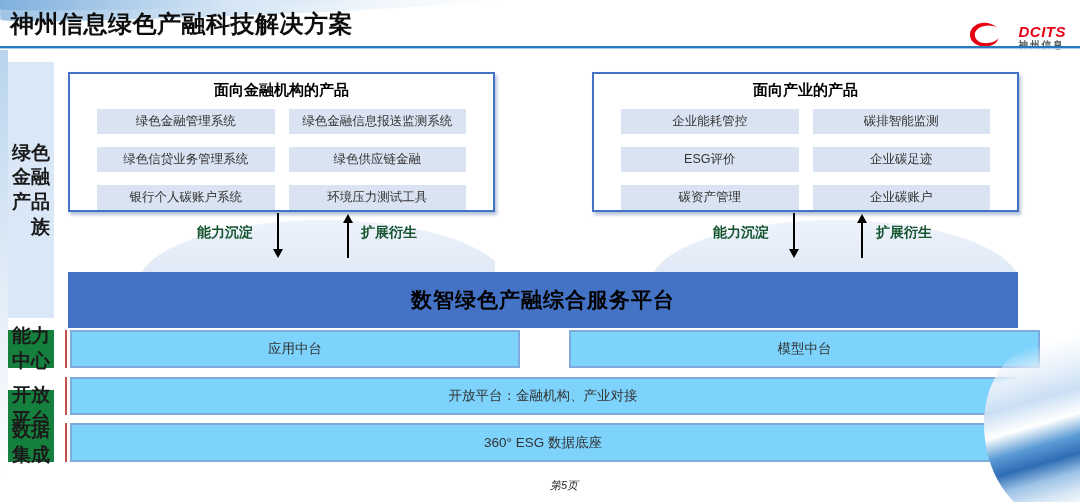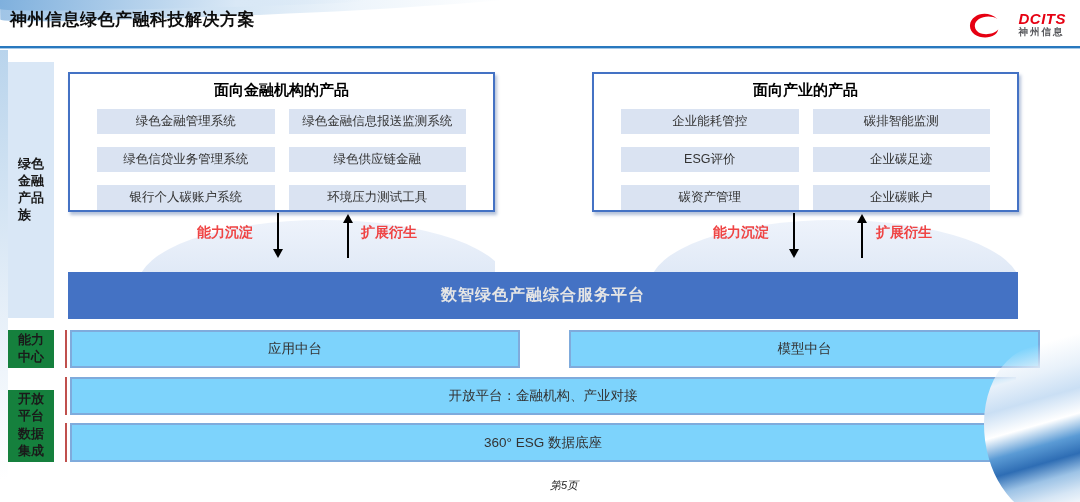--- a/index.html
+++ b/index.html
@@ -7,58 +7,58 @@
     position:relative;width:1080px;height:502px;overflow:hidden;background:#fff;
     font-family:"Liberation Sans","DejaVu Sans",sans-serif;color:#111;
   }
   
   .top-swoosh{position:absolute;left:0;top:-14px;width:600px;height:30px;
     background:linear-gradient(100deg,#9fc4e6 0%,#cfe2f3 35%,#eef5fb 60%,rgba(255,255,255,0) 85%);
     border-radius:0 0 100% 10%;transform:rotate(-1.2deg);}
   .top-swoosh2{position:absolute;left:0;top:-4px;width:430px;height:12px;
     background:linear-gradient(100deg,#7fb0dd 0%,#d9e8f6 55%,rgba(255,255,255,0) 85%);
     border-radius:0 0 100% 30%;transform:rotate(-1deg);}
-  .page-title{position:absolute;left:10px;top:8px;font-size:17px;font-weight:700;color:#0d0d0d;letter-spacing:.5px;}
+  .page-title{position:absolute;left:10px;top:8px;font-size:24px;font-weight:700;color:#0d0d0d;letter-spacing:.5px;}
   .header-rule{position:absolute;left:0;top:46px;width:1080px;height:3px;
     background:linear-gradient(to bottom,#2878be 0 66%,#a6c9e8 66% 100%);}
-  .logo{position:absolute;right:14px;top:11px;display:flex;align-items:flex-start;gap:16px;}
+  .logo{position:absolute;right:14px;top:20px;display:flex;align-items:flex-end;gap:16px;}
   .logo svg{width:36px;height:30px;}
   .logo-text{display:flex;flex-direction:column;line-height:1.05;}
   .logo-brand{color:#e60012;font-weight:700;font-style:italic;font-size:15px;letter-spacing:.5px;}
   .logo-cn{color:#55565a;font-size:9.5px;letter-spacing:2px;font-weight:700;}
   
   .left-band{position:absolute;left:0;top:50px;width:8px;height:452px;
     background:linear-gradient(to bottom,#b9d4ec,#e4eef8 55%,rgba(255,255,255,0) 95%);}
   
   .side-family{position:absolute;left:8px;top:62px;width:46px;height:256px;background:#d9e7f6;
     display:flex;align-items:center;justify-content:center;}
   .side-label{position:absolute;left:8px;width:46px;background:#15803d;
     display:flex;align-items:center;justify-content:center;}
-  .vwrap{display:block;width:2em;text-align:left;font-weight:700;font-size:13px;line-height:1.3;color:#1a1a1a;word-break:break-all;}
+  .vwrap{display:block;width:2em;text-align:right;font-weight:700;font-size:19px;line-height:1.3;color:#1a1a1a;word-break:break-all;}
   .row-accent{position:absolute;left:65px;width:2px;background:#c0504d;}
   
   .pbox{position:absolute;top:72px;width:427px;height:140px;background:#fff;
     border:2px solid #4472c4;box-sizing:border-box;box-shadow:2px 3px 3px rgba(90,120,170,.45);}
   .pbox-title{margin-top:7px;text-align:center;font-weight:700;font-size:15px;color:#000;}
   .pbox-grid{display:grid;grid-template-columns:1fr 1fr;column-gap:14px;row-gap:13px;padding:9px 27px 0;}
   .chip{height:25px;display:flex;align-items:center;justify-content:center;
     background:#dae3f2;font-size:12.5px;color:#333;white-space:nowrap;}
   
   .dome-clip{position:absolute;top:214px;width:427px;height:58px;overflow:hidden;}
   .dome{position:absolute;top:6px;width:370px;height:130px;border-radius:50%;
     background:linear-gradient(to bottom,#eef3fb 0%,#d6e2f3 70%,#c9d8ee 100%);}
   .arrow{position:absolute;width:2px;background:#000;}
   .arrow.down::after{content:"";position:absolute;bottom:-8px;left:50%;transform:translateX(-50%);
     border-left:5px solid transparent;border-right:5px solid transparent;border-top:9px solid #000;}
   .arrow.up::after{content:"";position:absolute;top:-8px;left:50%;transform:translateX(-50%);
     border-left:5px solid transparent;border-right:5px solid transparent;border-bottom:9px solid #000;}
-  .flow-label{position:absolute;top:224px;font-weight:700;font-size:14px;color:#ef4444;white-space:nowrap;}
+  .flow-label{position:absolute;top:224px;font-weight:700;font-size:14px;color:#14532d;white-space:nowrap;}
   
-  .platform{position:absolute;left:68px;top:272px;width:950px;height:47px;background:#4472c4;
-    display:flex;align-items:center;justify-content:center;color:#e5e5e5;font-weight:700;font-size:16px;letter-spacing:1px;}
+  .platform{position:absolute;left:68px;top:272px;width:950px;height:56px;background:#4472c4;
+    display:flex;align-items:center;justify-content:center;color:#000000;font-weight:700;font-size:21px;letter-spacing:1px;}
   .wbox{position:absolute;background:#7dd3fc;border:2px solid #7fabdc;box-sizing:border-box;
     display:flex;align-items:center;justify-content:center;font-size:13.5px;color:#333;}
   
   .footer{position:absolute;left:0;top:478px;width:1080px;text-align:center;
     font-size:11px;font-style:italic;color:#222;padding-left:24px;}
   .corner-decor{position:absolute;right:-34px;bottom:-18px;width:130px;height:175px;
     transform:rotate(-16deg);border-radius:55% 0 0 45%;
     background:linear-gradient(to bottom,rgba(255,255,255,0) 0%,#e8f1fa 16%,#cadff4 30%,#ffffff 44%,
       #5b9bd5 56%,#2e6db4 66%,#9dc3e6 76%,#d6e6f5 86%,rgba(255,255,255,0) 97%);}
 </style>

